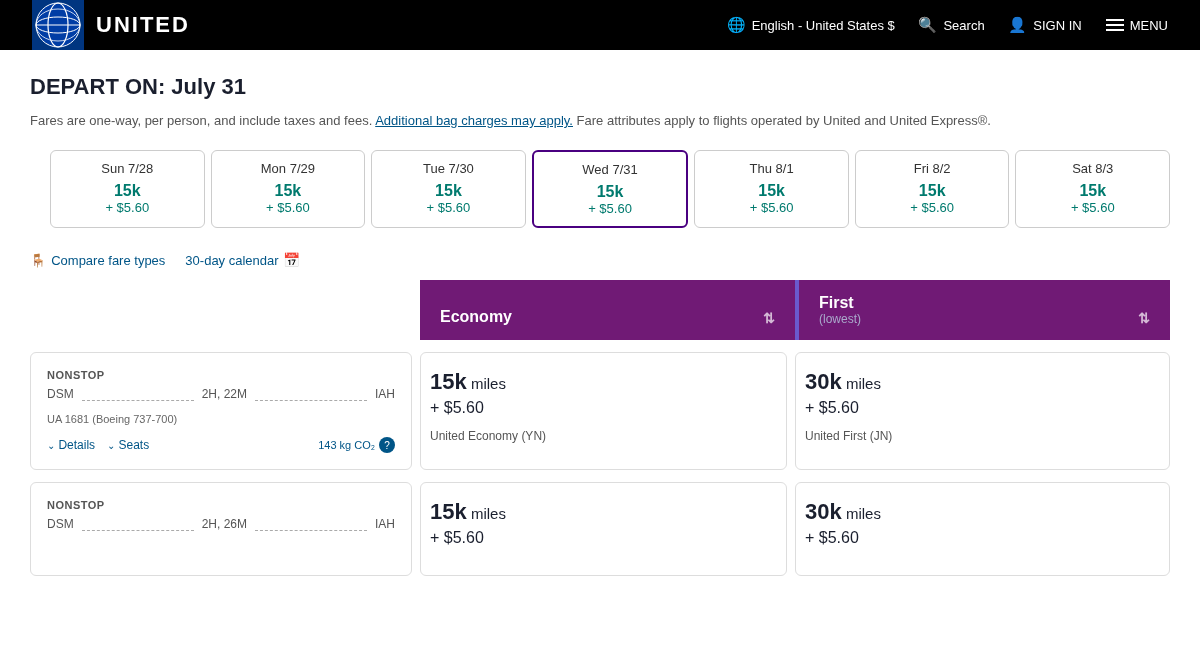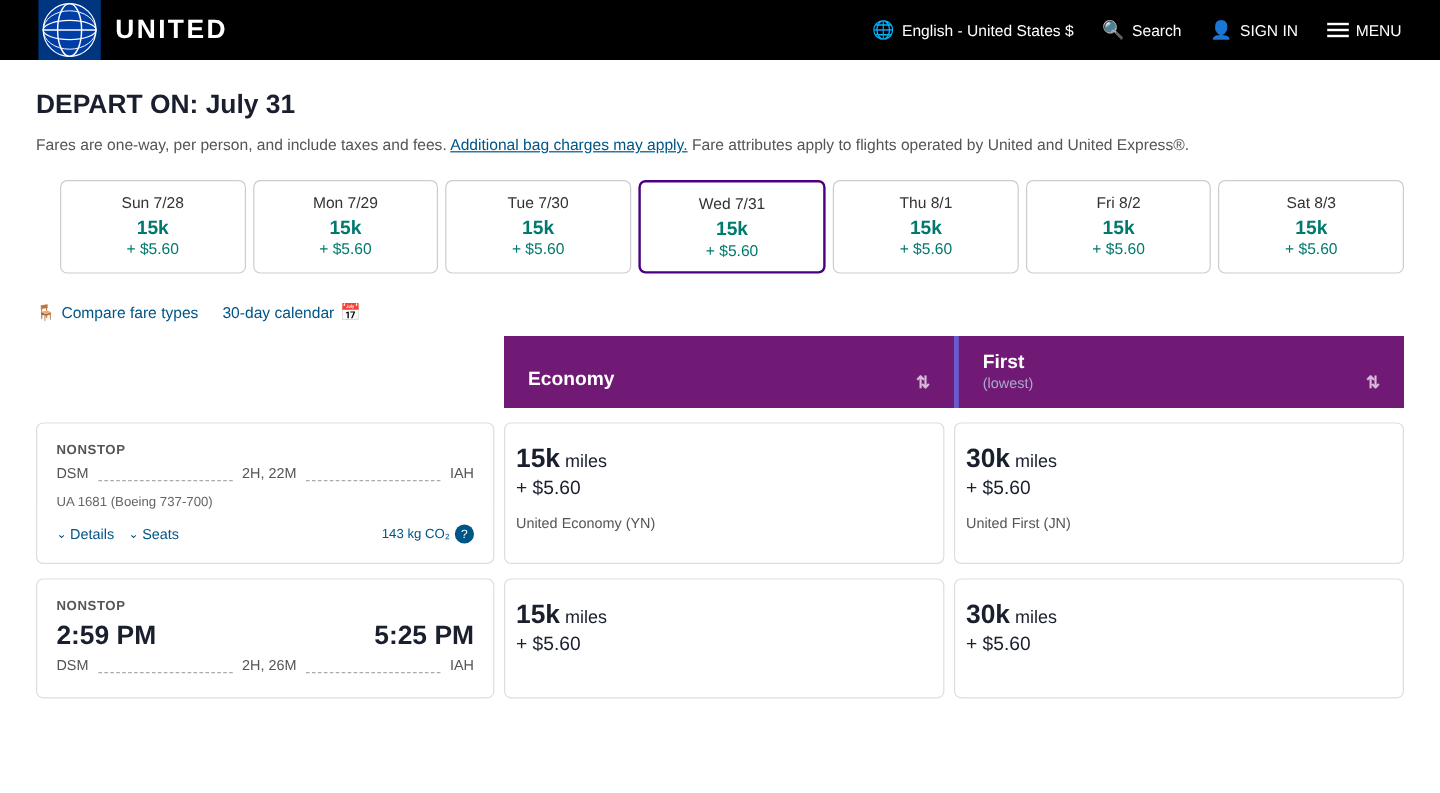--- a/index.html
+++ b/index.html
@@ -459,24 +459,20 @@
       <div class="fare-miles">
         30k<span class="miles-k"> miles</span>
       </div>
       <div class="fare-fee">+ $5.60</div>
       <div class="fare-class">United First (JN)</div>
     </div>
   </div>
       <div class="flight-row">
     <div class="flight-info">
       <div class="nonstop-badge">NONSTOP</div>
-      <div class="times-row">
-        <span class="time">2:59 PM</span>
-        <span class="time">5:25 PM</span>
-      </div>
       <div class="route-row">
         <span>DSM</span>
         <div class="route-dash"></div>
         <span>2H, 26M</span>
         <div class="route-dash"></div>
         <span>IAH</span>
       </div>
 
     </div>
     <div class="fare-cell">

